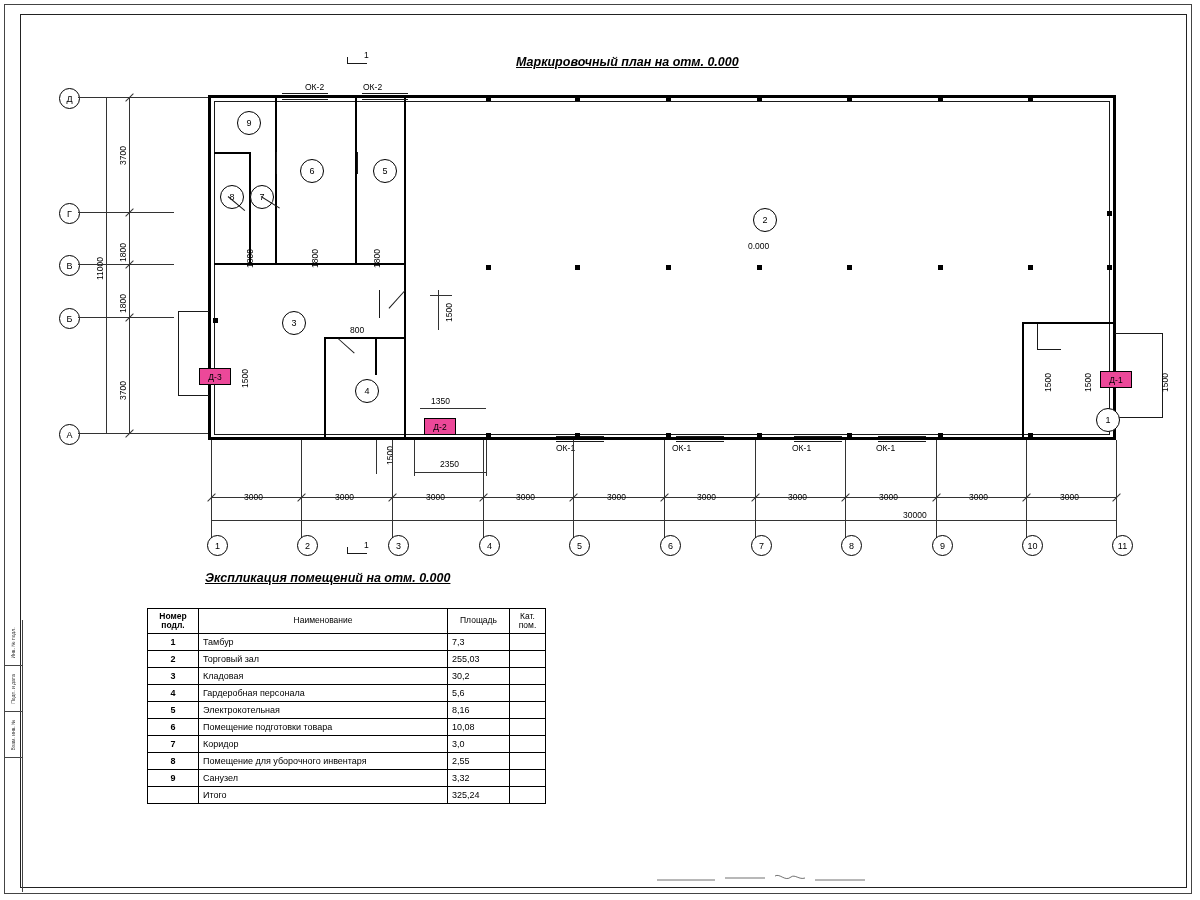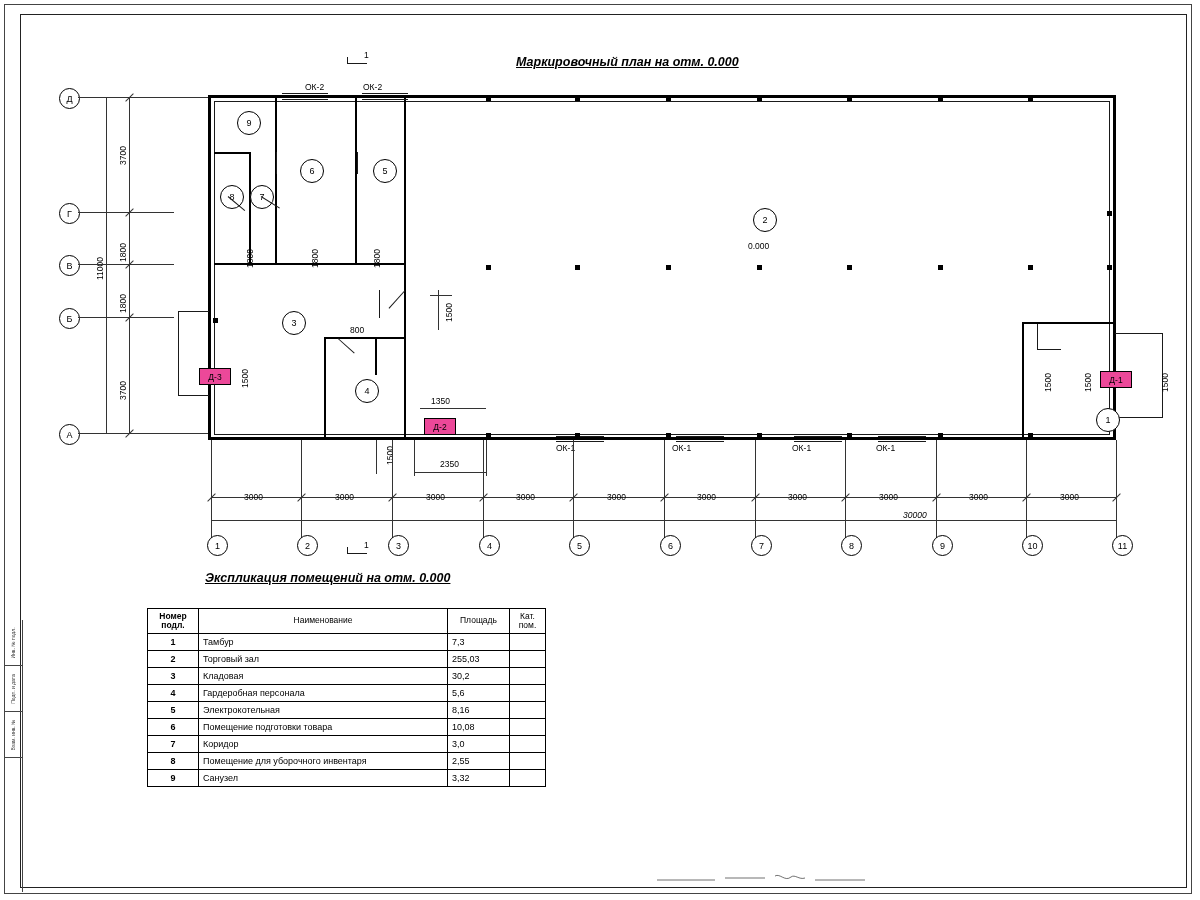--- a/index.html
+++ b/index.html
@@ -225,21 +225,21 @@
     <div class="dim" style="left:123px;top:317px;width:13px;"></div>
     <div class="dim" style="left:123px;top:433px;width:13px;"></div>
     <div class="slash" style="left:124px;top:97px;"></div>
     <div class="slash" style="left:124px;top:212px;"></div>
     <div class="slash" style="left:124px;top:264px;"></div>
     <div class="slash" style="left:124px;top:317px;"></div>
     <div class="slash" style="left:124px;top:433px;"></div>
 
     <div class="dim" style="left:211px;top:497px;width:905px;"></div>
     <div class="dim" style="left:211px;top:520px;width:905px;"></div>
-    <div class="lbl" style="left:903px;top:510px;font-style:italic;">30000</div>
+    <div class="lbl" style="left:903px;top:510px;">30000</div>
 
     <div class="dimv" style="left:211px;top:440px;height:100px;"></div>
     <div class="dimv" style="left:301px;top:440px;height:100px;"></div>
     <div class="dimv" style="left:392px;top:440px;height:100px;"></div>
     <div class="dimv" style="left:483px;top:440px;height:100px;"></div>
     <div class="dimv" style="left:573px;top:440px;height:100px;"></div>
     <div class="dimv" style="left:664px;top:440px;height:100px;"></div>
     <div class="dimv" style="left:755px;top:440px;height:100px;"></div>
     <div class="dimv" style="left:845px;top:440px;height:100px;"></div>
     <div class="dimv" style="left:936px;top:440px;height:100px;"></div>
@@ -345,20 +345,26 @@
           <td class="c-name">Помещение для уборочного инвентаря</td>
           <td class="c-area">2,55</td>
           <td class="c-cat"></td>
         </tr>
         <tr>
           <td class="c-num n">9</td>
           <td class="c-name">Санузел</td>
           <td class="c-area">3,32</td>
           <td class="c-cat"></td>
         </tr>
+        <tr>
+          <td class="c-num n"></td>
+          <td class="c-name">Итого</td>
+          <td class="c-area">325,24</td>
+          <td class="c-cat"></td>
+        </tr>
       </tbody>
   </table>
 
   <svg class="bottom-scribble" viewBox="0 0 250 12">
     <path d="M2 8 L60 8 M70 6 L110 6 M120 4 C125 1 130 10 136 5 C140 2 144 8 150 6 M160 8 L210 8" stroke="#333" fill="none" stroke-width="0.7"></path>
   </svg>
 
 </div>
 
 </body></html>

